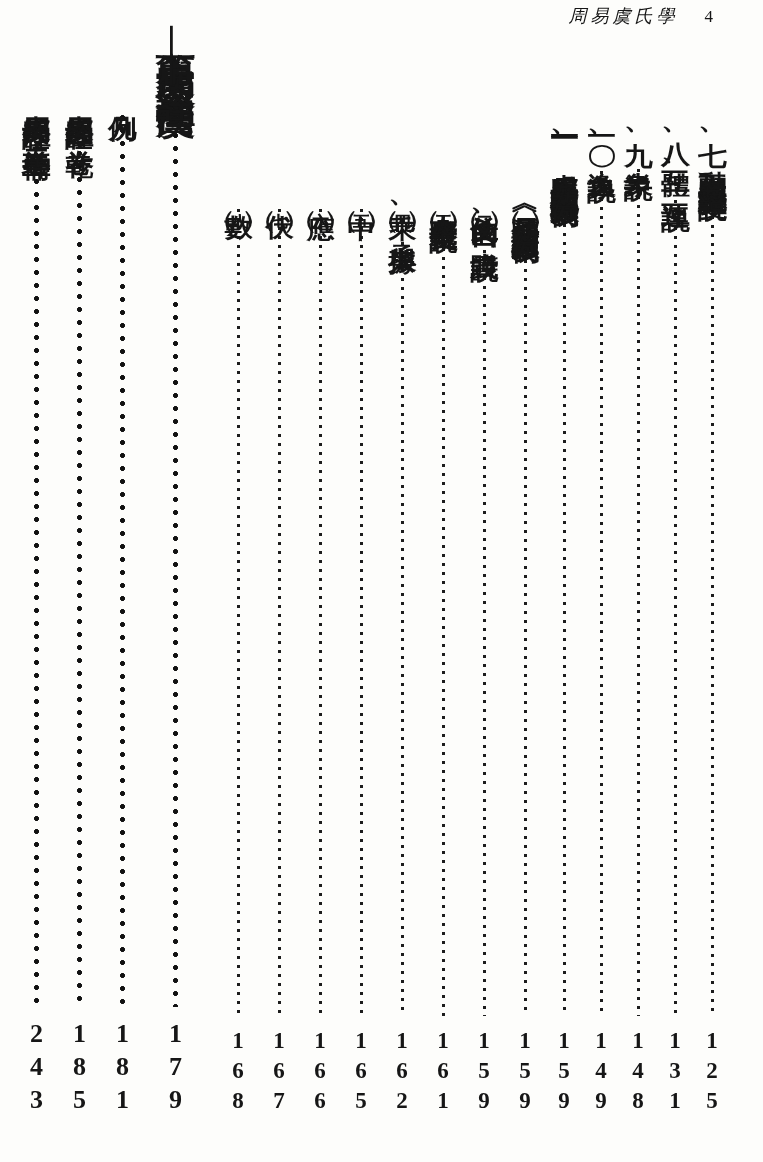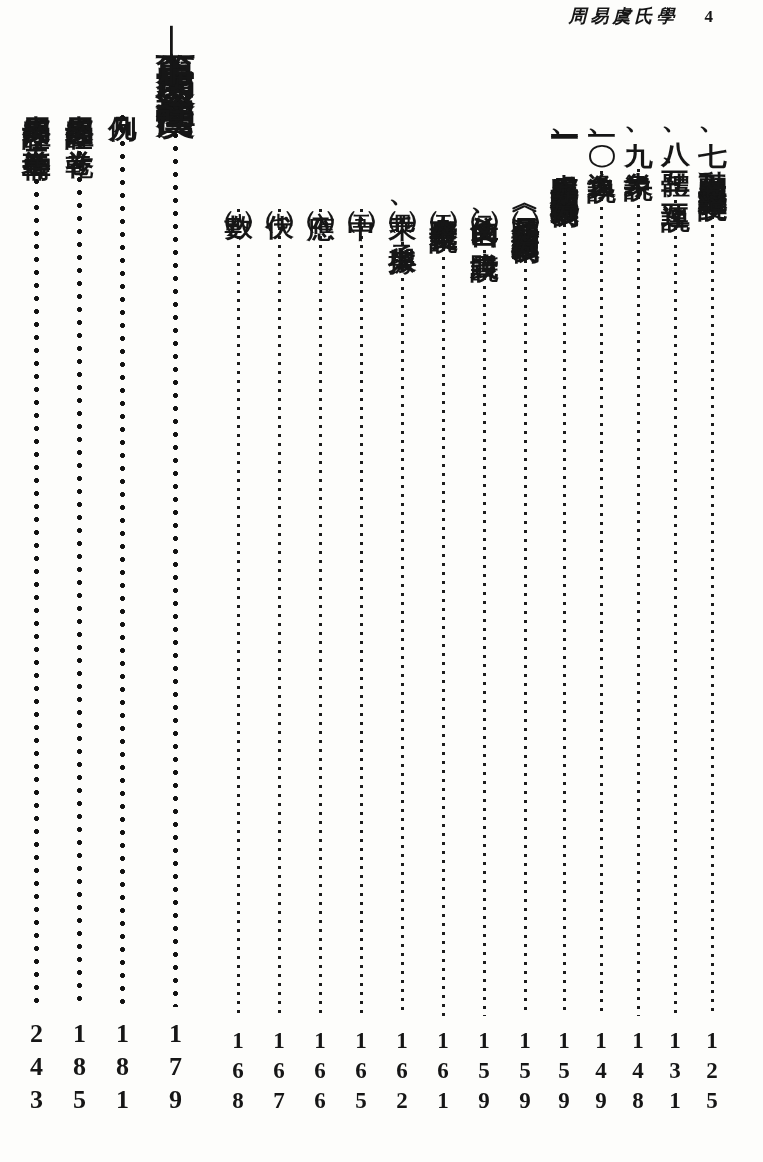--- a/index.html
+++ b/index.html
@@ -19,21 +19,21 @@
     background: #fdfdfb;
   }
   
   .header {
     position: absolute;
     top: 4px;
     right: 50px;
     display: flex;
     align-items: baseline;
     gap: 26px;
-    font-weight: bold;
+    font-weight: normal;
     font-size: 18px;
     letter-spacing: 4px;
     font-style: italic;
   }
   .header .pagenum { font-style: normal; letter-spacing: 0; font-size: 17px; }
 
   
   .toc {
     position: absolute;
     top: 40px;

